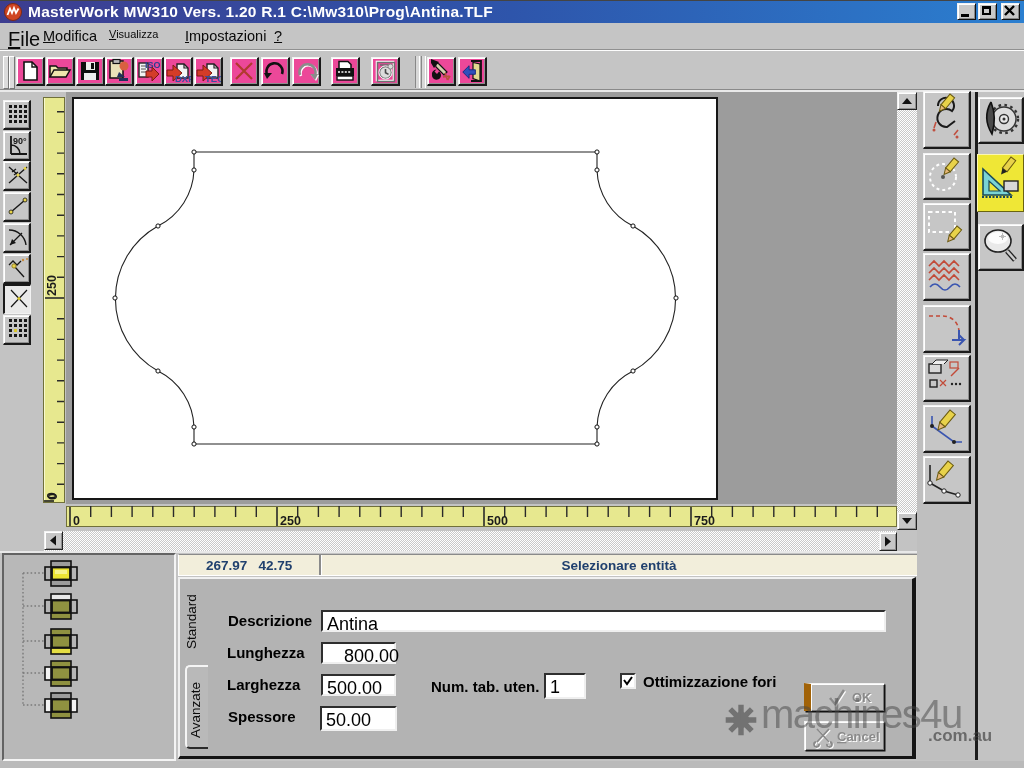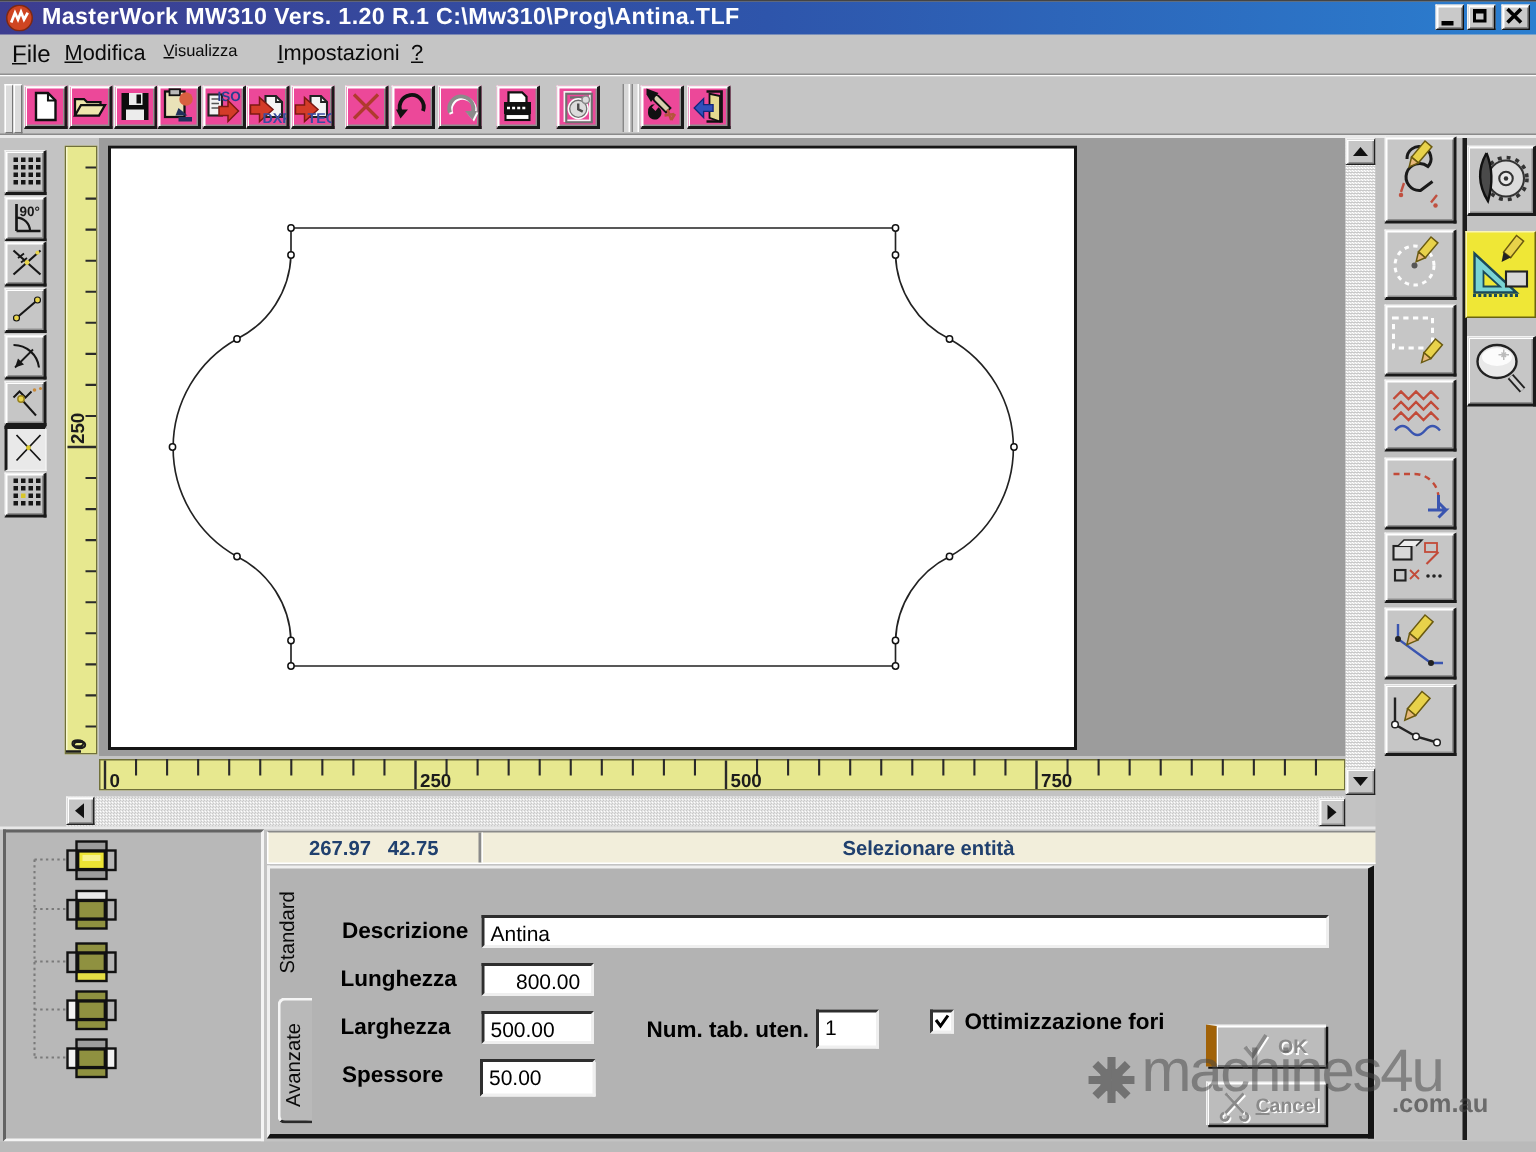--- a/index.html
+++ b/index.html
@@ -13,21 +13,21 @@
  border-top:1px solid #f2f2f2;border-left:1px solid #f2f2f2;
  border-right:2px solid #1a1a1a;border-bottom:2px solid #1a1a1a;
  box-shadow:inset 1px 1px 0 #fff, inset -1px -1px 0 #8f8f8f;box-sizing:border-box;}
 .rbtn{position:absolute;width:48px;height:47px;background:#c6c6c6;
  border-top:1px solid #f2f2f2;border-left:1px solid #f2f2f2;
  border-right:2px solid #1a1a1a;border-bottom:2px solid #1a1a1a;
  box-shadow:inset 1px 1px 0 #fff, inset -1px -1px 0 #8f8f8f;box-sizing:border-box;}
 .inp{position:absolute;background:#fff;box-sizing:border-box;
  border-top:2px solid #2e2e2e;border-left:2px solid #2e2e2e;
  border-bottom:2px solid #efefef;border-right:2px solid #efefef;
- font-family:"Liberation Sans",sans-serif;font-size:14px;color:#000;padding:2px 0 0 4px;}
+ font-family:"Liberation Sans",sans-serif;font-size:18px;color:#000;padding:2px 0 0 4px;}
 .lbl{position:absolute;font-weight:bold;font-size:15px;color:#000;white-space:nowrap;}
 svg{display:block}
 </style></head>
 <body>
 
 <div class="r" style="left:0;top:0;width:1024px;height:23px;
  background:linear-gradient(90deg,#3d3d90 0%,#2e55ab 50%,#2b7fd0 100%);border-top:1px solid #444;"></div>
 <div class="r" style="left:4px;top:3px;width:18px;height:18px;">
 <svg width="18" height="18">
       <circle cx="9" cy="9" r="8.5" fill="#cf4522"></circle>
@@ -43,21 +43,21 @@
 <div class="r" style="left:978px;top:3px;width:19px;height:17px;background:#c9c9c9;border:1px solid;border-color:#f2f2f2 #111 #111 #f2f2f2;box-shadow:inset 1px 1px 0 #fff,inset -1px -1px 0 #888;box-sizing:border-box;">
  <div class="r" style="left:3px;top:2px;width:9px;height:9px;border:2px solid #000;border-top-width:3px;box-sizing:border-box;"></div>
   </div>
 <div class="r" style="left:1001px;top:3px;width:19px;height:17px;background:#c9c9c9;border:1px solid;border-color:#f2f2f2 #111 #111 #f2f2f2;box-shadow:inset 1px 1px 0 #fff,inset -1px -1px 0 #888;box-sizing:border-box;">
  <svg width="17" height="15">
       <path d="M3 2 L12 11 M12 2 L3 11" stroke="#000" stroke-width="2.4"></path>
     </svg>
   </div>
 
 <div class="r" style="left:0;top:23px;width:1024px;height:27px;background:#c5c5c5;"></div>
-<div class="r" style="top:28px;left:8px;font-size:16px;color:#0a0a0a;"><u>F</u>ile</div>
+<div class="r" style="top:28px;left:8px;font-size:20px;color:#0a0a0a;"><u>F</u>ile</div>
 <div class="r" style="top:28px;left:43px;font-size:14.5px;color:#0a0a0a;"><u>M</u>odifica</div>
 <div class="r" style="top:28px;left:109px;font-size:11px;color:#0a0a0a;"><u>V</u>isualizza</div>
 <div class="r" style="top:28px;left:185px;font-size:14.5px;color:#0a0a0a;"><u>I</u>mpostazioni</div>
 <div class="r" style="top:28px;left:274px;font-size:14.5px;color:#0a0a0a;"><u>?</u></div>
 <div class="r" style="left:0;top:49px;width:1024px;height:1px;background:#909090;"></div>
 <div class="r" style="left:0;top:50px;width:1024px;height:1px;background:#fdfdfd;"></div>
 
 <div class="r" style="left:0;top:51px;width:1024px;height:38px;background:#c5c5c5;"></div>
 <div class="r" style="left:0;top:89px;width:1024px;height:1px;background:#8a8a8a;"></div>
 <div class="r" style="left:0;top:90px;width:1024px;height:2px;background:#e9e9e9;"></div>

